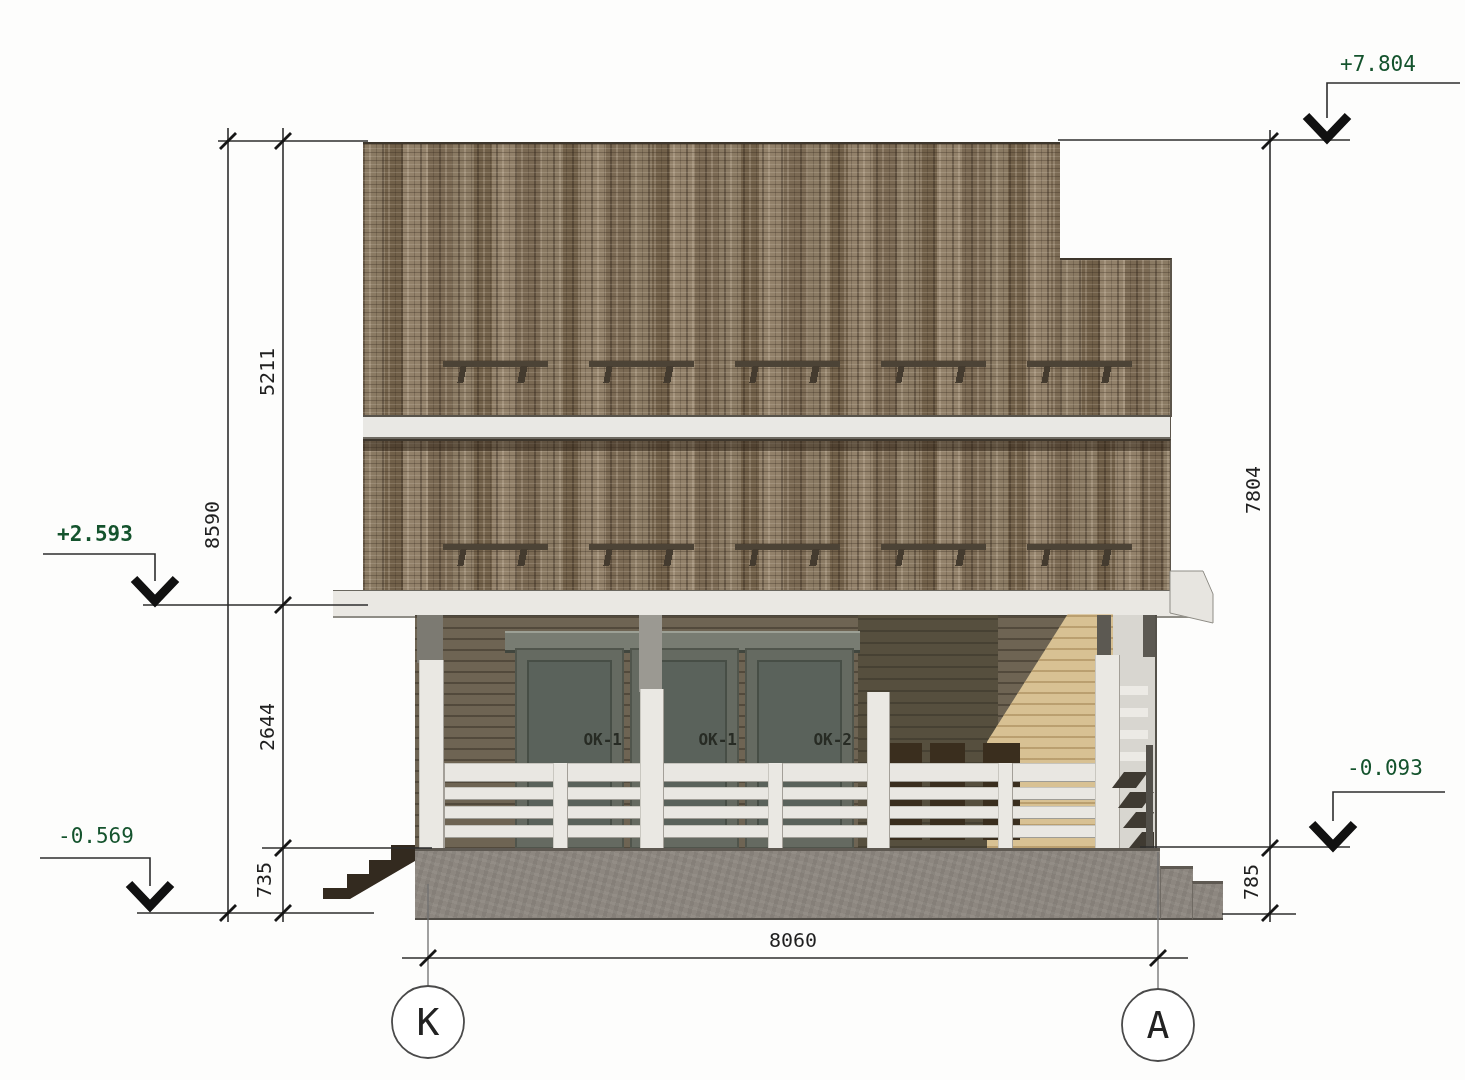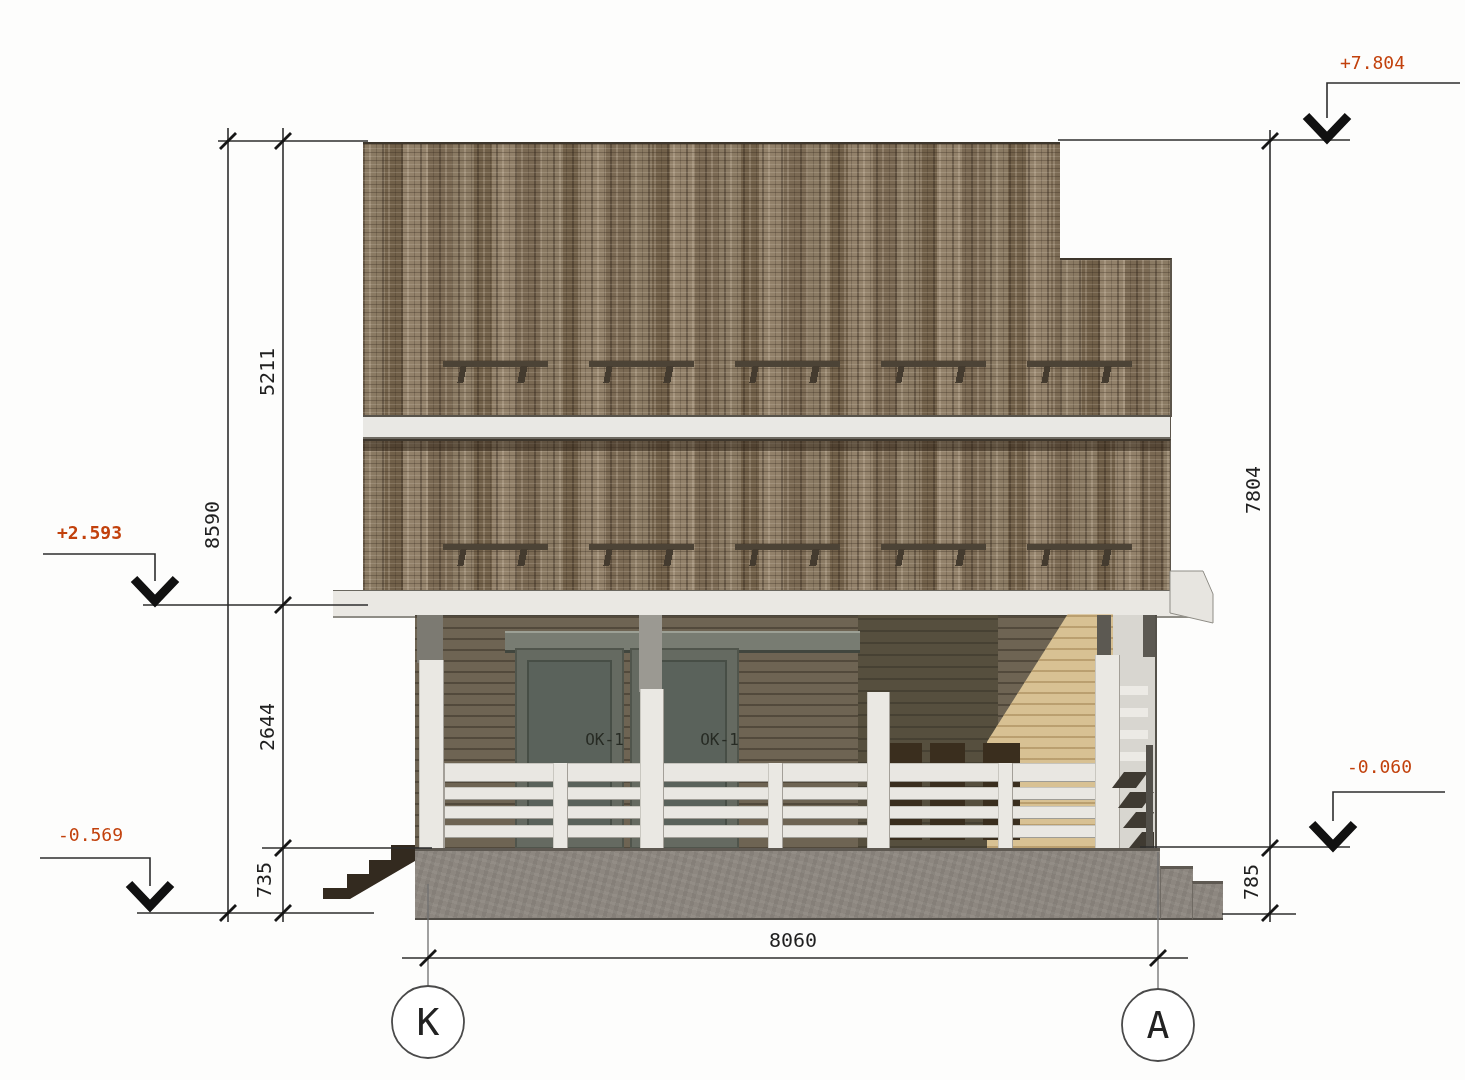--- a/index.html
+++ b/index.html
@@ -38,38 +38,38 @@
   .concrete{
     background-color:#8d8780;
     background-image:
       repeating-linear-gradient(105deg, rgba(0,0,0,.06) 0 4px, rgba(0,0,0,0) 4px 9px),
       repeating-linear-gradient(15deg, rgba(255,255,255,.05) 0 3px, rgba(0,0,0,0) 3px 8px);
     border-top:3px solid #5e5952;border-bottom:2px solid #514d47;
   }
   .lintel{background:#787c72;border-top:2px solid #9ca095;border-bottom:3px solid #41463e;}
   .window{background:#656a61;border:2px solid #50554c;}
   .glass{position:absolute;inset:10px;background:#5a625b;border:2px solid #474e46;}
-  .wlabel{position:absolute;left:0;top:80px;width:100%;text-align:center;
-          font-size:16px;font-weight:normal;color:#272b24;letter-spacing:0;padding-left:35px;}
+  .wlabel{position:absolute;left:0;top:80px;width:100%;text-align:right;
+          font-size:16px;font-weight:bold;color:#272b24;letter-spacing:0;}
   .post{background:#eae8e3;border-left:1px solid #c9c7c0;border-right:1px solid #a39f98;}
   .post-cap{background:#9b9992;}
   .dark-trim{background:#5c5952;}
   .rail{background:#e9e7e2;border-top:1px solid #c6c4bd;border-bottom:1px solid #9e9c95;}
   .rail-v{background:#eae8e3;border-left:1px solid #c9c7c0;border-right:1px solid #a39f98;}
   .stair-bar{background:#eceae5;}
 
   .bk-bar{height:6px;width:694px;left:443px;
     background:repeating-linear-gradient(90deg, #4c4336 0 105px, rgba(0,0,0,0) 105px 146px);}
   .bk-hooks{height:17px;width:694px;left:443px;transform:skewX(-12deg);
     background:repeating-linear-gradient(90deg, rgba(0,0,0,0) 0 16px, #443b2f 16px 22px, rgba(0,0,0,0) 22px 76px, #443b2f 76px 83px, rgba(0,0,0,0) 83px 146px);}
 
   
   .dimtext{font-size:20px;color:#1f1f1f;white-space:nowrap;}
   .vdim{width:70px;text-align:center;transform:rotate(-90deg);}
-  .lvl{font-size:18px;color:#c2410c;white-space:nowrap;}
+  .lvl{font-size:21px;color:#14532d;white-space:nowrap;}
   .title{width:300px;text-align:center;font-size:26px;letter-spacing:1px;color:#3a3a3a;}
   .axis-letter{width:80px;text-align:center;font-size:38px;color:#222;}
   .overlay{position:absolute;left:0;top:0;z-index:30;}
   .txt{z-index:40;}
   .bld{z-index:10;}
 </style>
 </head>
 <body>
 
 <div class="canvas">
@@ -106,20 +106,24 @@
     <div class="abs lintel" style="left:620px;top:631px;width:125px;height:17px;"></div>
     <div class="abs lintel" style="left:735px;top:631px;width:125px;height:17px;"></div>
 
     <div class="abs window" style="left:515px;top:648px;width:105px;height:197px;">
       <div class="glass"></div>
       <div class="wlabel">ОК-1</div>
     </div>
     <div class="abs window" style="left:630px;top:648px;width:105px;height:197px;">
       <div class="glass"></div>
       <div class="wlabel">ОК-1</div>
+    </div>
+    <div class="abs window" style="left:745px;top:648px;width:105px;height:197px;">
+      <div class="glass"></div>
+      <div class="wlabel">ОК-2</div>
     </div>
 
     <div class="abs rail" style="left:425px;top:763px;width:692px;height:17px;"></div>
     <div class="abs rail" style="left:425px;top:787px;width:692px;height:11px;"></div>
     <div class="abs rail" style="left:425px;top:806px;width:692px;height:11px;"></div>
     <div class="abs rail" style="left:425px;top:825px;width:692px;height:11px;"></div>
     <div class="abs rail-v" style="left:430px;top:763px;width:13px;height:85px;"></div>
     <div class="abs rail-v" style="left:553px;top:763px;width:13px;height:85px;"></div>
     <div class="abs rail-v" style="left:768px;top:763px;width:13px;height:85px;"></div>
     <div class="abs rail-v" style="left:998px;top:763px;width:13px;height:85px;"></div>
@@ -197,21 +201,21 @@
     <g fill="#ffffff" stroke="#4a4a4a" stroke-width="1.8">
       <circle cx="428" cy="1022" r="36"></circle>
       <circle cx="1158" cy="1025" r="36"></circle>
     </g>
   </svg>
 
 
   <div class="abs txt lvl" style="left:1340px;top:52px;">+7.804</div>
   <div class="abs txt lvl" style="left:57px;top:522px;font-weight:bold;">+2.593</div>
   <div class="abs txt lvl" style="left:58px;top:824px;">-0.569</div>
-  <div class="abs txt lvl" style="left:1347px;top:756px;">-0.060</div>
+  <div class="abs txt lvl" style="left:1347px;top:756px;">-0.093</div>
 
   <div class="abs txt dimtext vdim" style="left:232px;top:360px;">5211</div>
   <div class="abs txt dimtext vdim" style="left:177px;top:513px;">8590</div>
   <div class="abs txt dimtext vdim" style="left:232px;top:715px;">2644</div>
   <div class="abs txt dimtext vdim" style="left:229px;top:868px;">735</div>
   <div class="abs txt dimtext vdim" style="left:1218px;top:478px;">7804</div>
   <div class="abs txt dimtext vdim" style="left:1216px;top:870px;">785</div>
   <div class="abs txt dimtext" style="left:718px;top:928px;width:150px;text-align:center;">8060</div>
 
   <div class="abs txt axis-letter" style="left:388px;top:1000px;">К</div>

